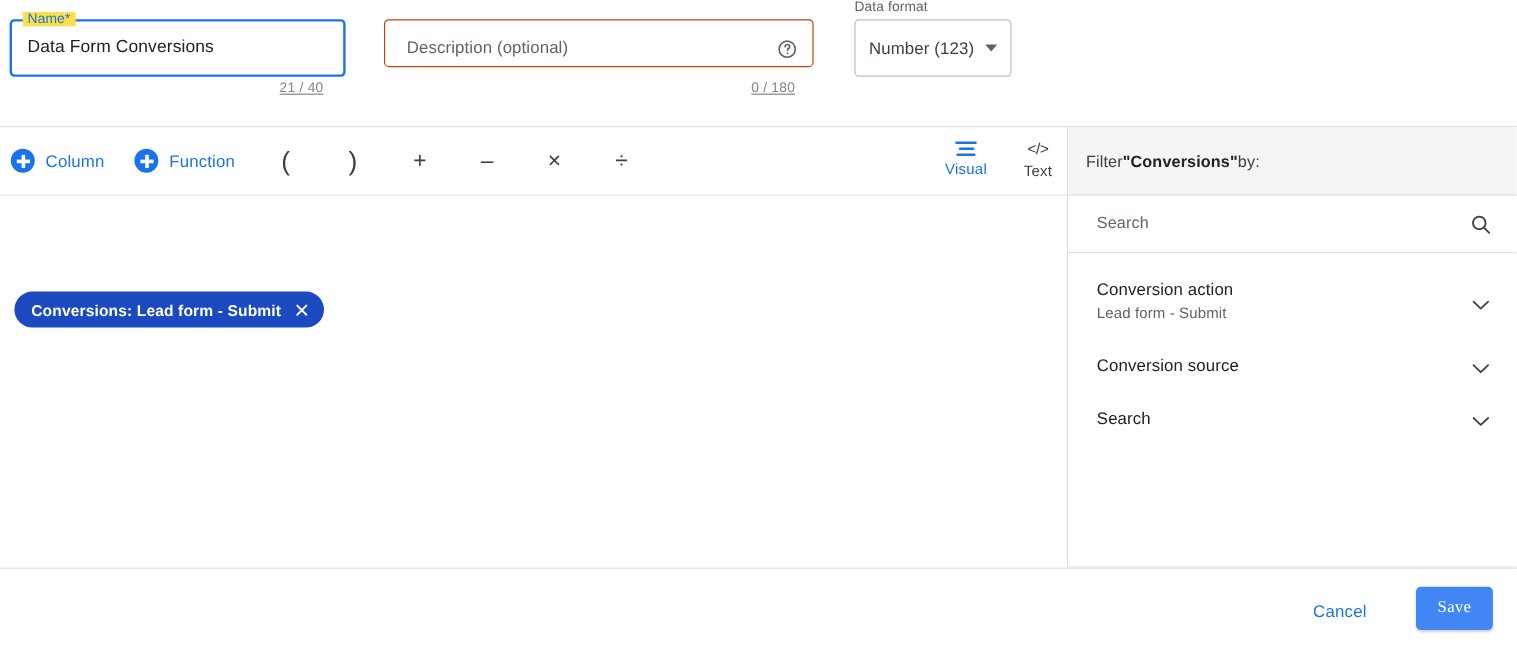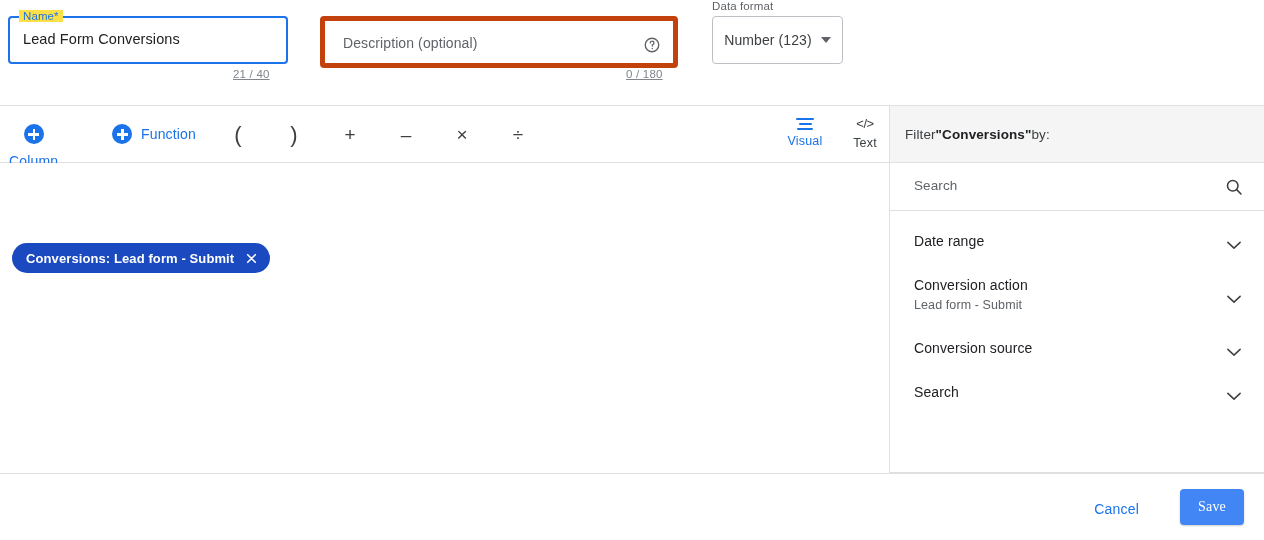--- a/index.html
+++ b/index.html
@@ -33,22 +33,22 @@
     font-size: 14.5px; color: #202124; letter-spacing: .1px;
   }
   .counter {
     position: absolute; font-size: 11.5px; color: #80868b; letter-spacing: .2px; text-decoration: underline;
   }
   .counter.name-counter { left: 233px; top: 68px; }
   .counter.desc-counter { left: 626px; top: 68px; }
 
   .field-desc {
     position: absolute; left: 320px; top: 16px;
-    width: 358px; height: 52px;
-    border: 5px solid #c2410c; border-radius: 4px;
+    width: 358px; height: 40px;
+    border: 1px solid #c2410c; border-radius: 4px;
     background: #fff;
   }
   .field-desc .placeholder {
     position: absolute; left: 18px; top: 14px;
     font-size: 14px; color: #5f6368; letter-spacing: .1px;
   }
   .help-icon {
     position: absolute; right: 12px; top: 15px;
     width: 18px; height: 18px;
   }
@@ -84,21 +84,21 @@
     border-bottom: 1px solid #e0e0e0;
   }
 
   .tb-btn {
     position: absolute; top: 18px;
     display: flex; align-items: center; gap: 9px;
     color: #1a73e8; font-size: 14px; letter-spacing: .15px;
     cursor: pointer; background: none; border: none;
     font-family: inherit;
   }
-  .tb-btn.col { left: 9px; flex-direction: column; }
+  .tb-btn.col { left: 9px; }
   .tb-btn.fn  { left: 112px; }
   .plus-circle {
     width: 20px; height: 20px; border-radius: 50%;
     background: #1a73e8; position: relative; flex: 0 0 20px;
   }
   .plus-circle::before, .plus-circle::after {
     content: ""; position: absolute; background: #fff;
   }
   .plus-circle::before { left: 4.5px; top: 9px; width: 11px; height: 2.5px; }
   .plus-circle::after  { top: 4.5px; left: 9px; height: 11px; width: 2.5px; }
@@ -207,21 +207,21 @@
 </style>
 </head>
 <body>
 
 <div class="page">
 
   <div class="form-row">
 
     <div class="field-name">
       <div class="legend-wrap">Name*</div>
-      <div class="value">Lead Form Conversions</div>
+      <div class="value">Data Form Conversions</div>
     </div>
     <div class="counter name-counter">21 / 40</div>
 
     <div class="field-desc">
       <div class="placeholder">Description (optional)</div>
       <span class="help-icon">
         <svg width="18" height="18" viewBox="0 0 24 24" fill="none" stroke="#5f6368" stroke-width="1.8">
           <circle cx="12" cy="12" r="9"></circle>
           <path d="M9.6 9.2a2.5 2.5 0 1 1 2.9 2.6v1.5" stroke-linecap="round"></path>
           <circle cx="12.4" cy="16.6" r="0.95" fill="#5f6368" stroke="none"></circle>
@@ -301,28 +301,20 @@
       <span class="search-icon">
         <svg width="20" height="20" viewBox="0 0 24 24" fill="none" stroke="#3c4043" stroke-width="1.9" stroke-linecap="round">
           <circle cx="10.5" cy="10.5" r="6.3"></circle>
           <path d="M15.2 15.2 L20.4 20.4"></path>
         </svg>
       </span>
     </div>
 
     <div class="filter-list">
 
-      <div class="filter-item">
-        <div class="ttl">Date range</div>
-        <span class="chev">
-          <svg width="14" height="9" viewBox="0 0 16 10" fill="none" stroke="#3c4043" stroke-width="1.7" stroke-linecap="round" stroke-linejoin="round">
-              <path d="M1 1.4 L8 8 L15 1.4"></path>
-            </svg>
-        </span>
-      </div>
 
       <div class="filter-item">
         <div class="ttl">Conversion action</div>
         <div class="sub">Lead form - Submit</div>
         <span class="chev">
           <svg width="14" height="9" viewBox="0 0 16 10" fill="none" stroke="#3c4043" stroke-width="1.7" stroke-linecap="round" stroke-linejoin="round">
               <path d="M1 1.4 L8 8 L15 1.4"></path>
             </svg>
         </span>
       </div>

